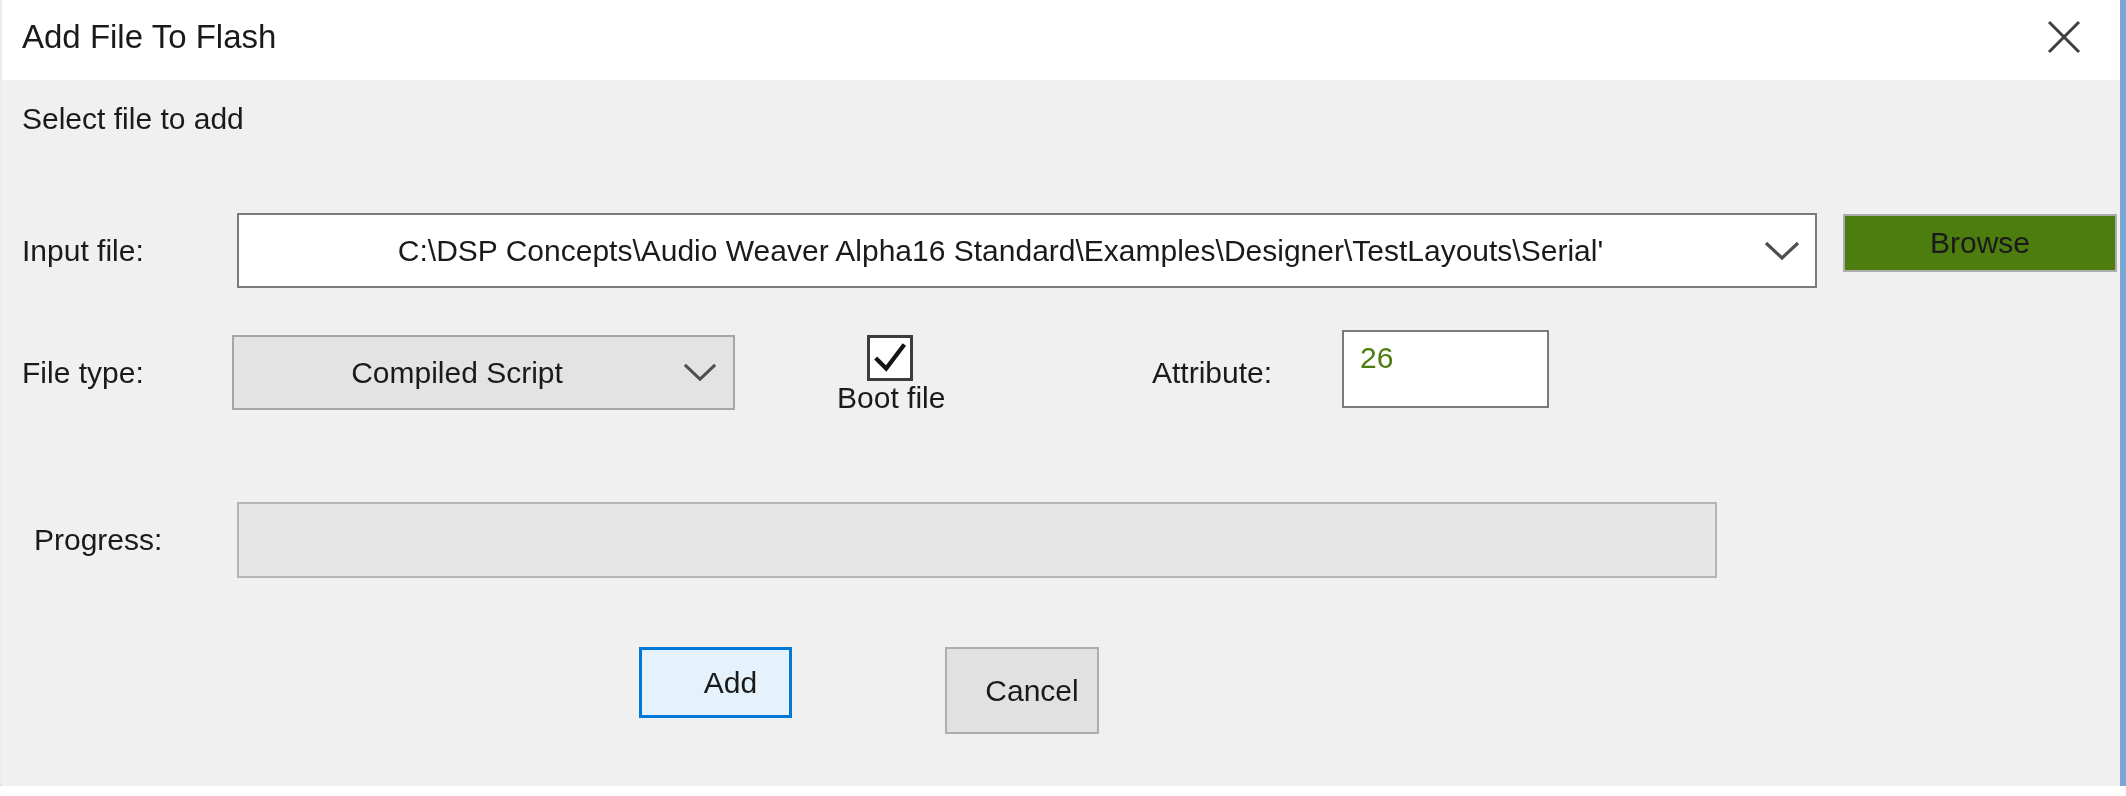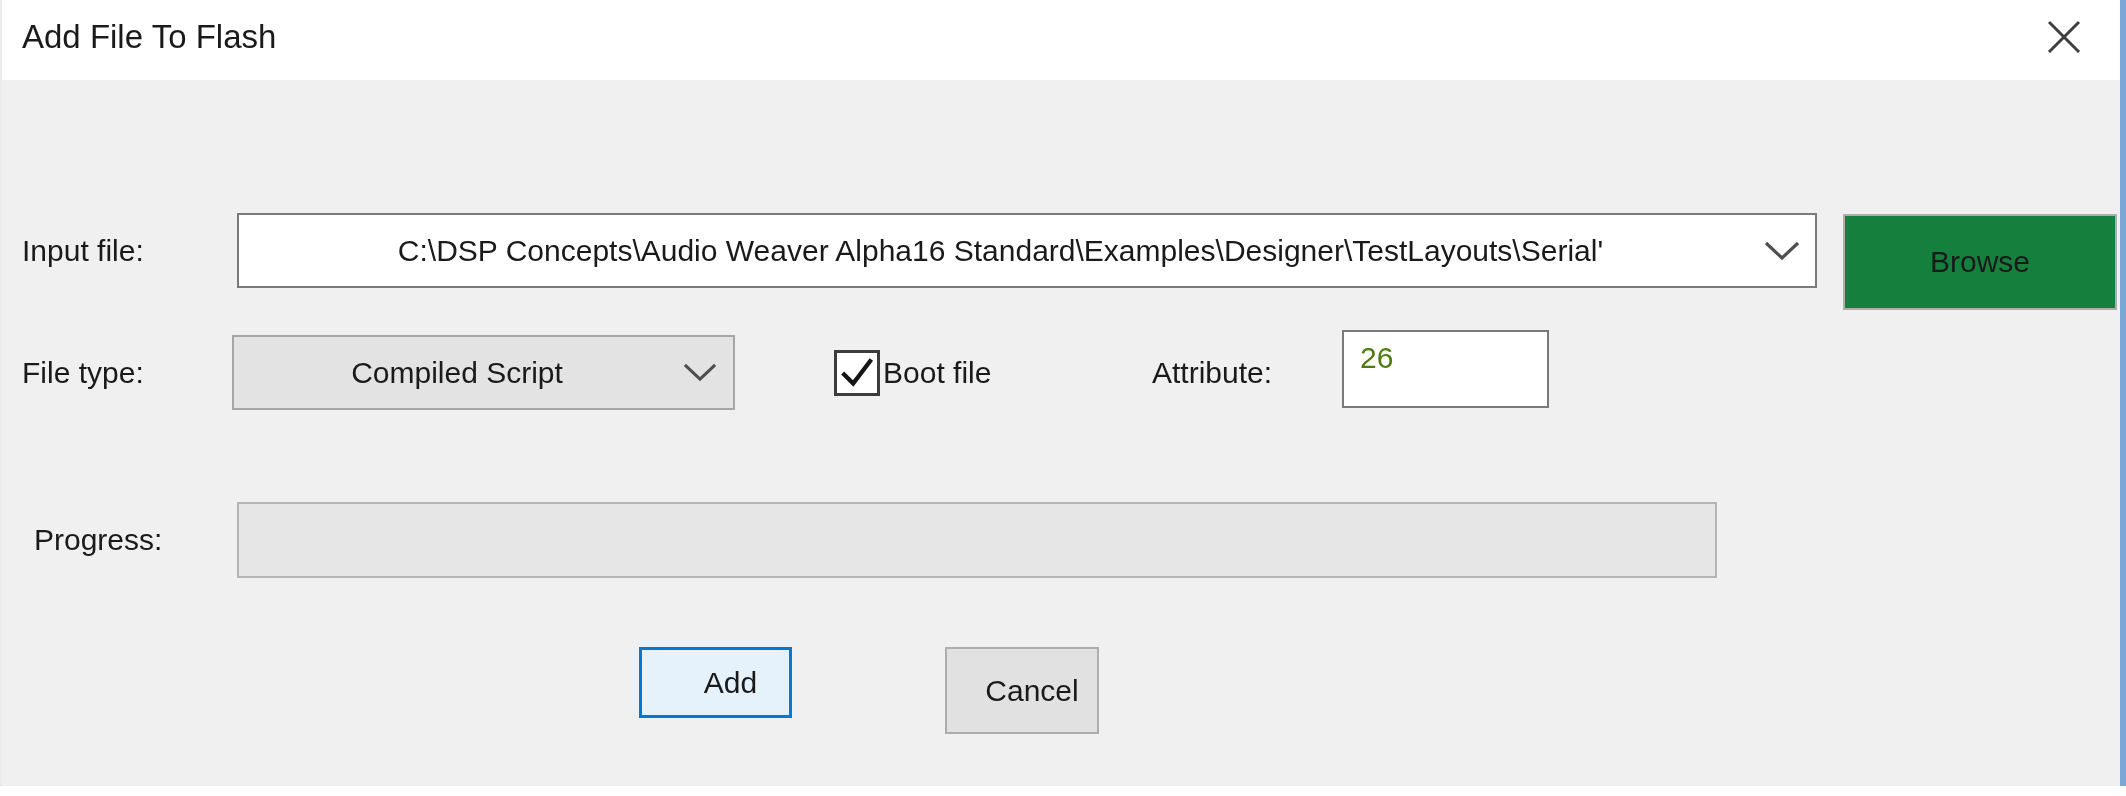--- a/index.html
+++ b/index.html
@@ -141,22 +141,22 @@
     font-size: 30px;
     color: #1a1a1a;
     display: flex;
     align-items: center;
     justify-content: center;
     cursor: pointer;
     padding: 0;
   }
   .btn-browse {
     left: 1841px; top: 134px;
-    width: 274px; height: 96px;
-    background: #15803d;
+    width: 274px; height: 58px;
+    background: #4d7c0f;
     border: 2px solid #adadad;
   }
   .btn-add {
     left: 637px; top: 567px;
     width: 153px; height: 71px;
     background: #e5f1fb;
     border: 3px solid #0078d7;
     padding-left: 30px;
   }
   .btn-cancel {
@@ -168,20 +168,21 @@
   }
 
   
   .checkrow {
     position: absolute;
     left: 832px; top: 255px;
     height: 75px;
     display: flex;
     align-items: center;
     cursor: pointer;
+    flex-direction: column;
   }
   .checkbox {
     width: 46px; height: 46px;
     background: #ffffff;
     border: 3px solid #3c3c3c;
     display: flex;
     align-items: center;
     justify-content: center;
   }
   .checklabel {
@@ -232,20 +233,21 @@
           <svg width="40" height="40" viewBox="0 0 40 40">
             <line x1="5" y1="5" x2="35" y2="35" stroke="#3f3f3f" stroke-width="3"></line>
             <line x1="35" y1="5" x2="5" y2="35" stroke="#3f3f3f" stroke-width="3"></line>
           </svg>
         </span>
       </button>
     </div>
 
     <div class="client">
 
+      <div class="heading">Select file to add</div>
 
       <div class="lbl lbl-inputfile">Input file:</div>
       <div class="combo combo-editable">
         <span class="combo-text">C:\DSP Concepts\Audio Weaver Alpha16 Standard\Examples\Designer\TestLayouts\Serial'</span>
         <span class="chev">
           <svg width="36" height="20" viewBox="0 0 36 20">
             <polyline points="2,2 18,17 34,2" fill="none" stroke="#4f4f4f" stroke-width="3.2"></polyline>
           </svg>
         </span>
       </div>

